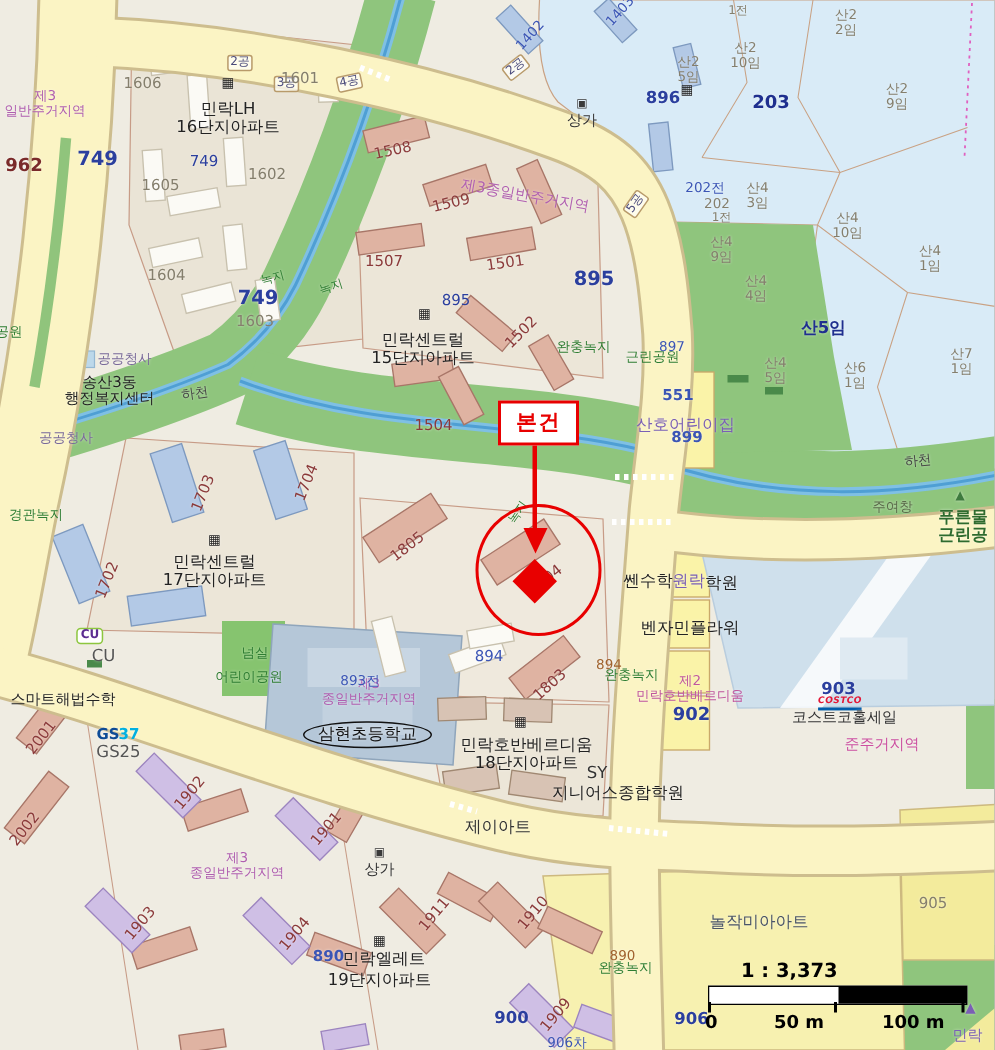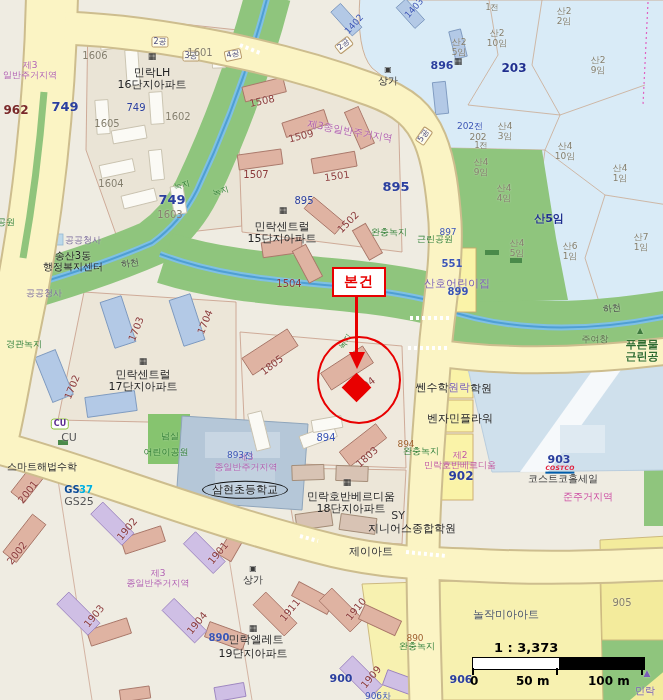--- a/index.html
+++ b/index.html
@@ -327,21 +327,21 @@
       <div class="lb" style="left: 460px; top: 460px; color: rgb(192, 86, 158); font-size: 9px; transform: translate(-50%, -50%);">제2
 민락호반베르디움</div>
       <div class="lb" style="left: 461px; top: 477px; color: rgb(43, 63, 158); font-size: 12px; font-weight: bold; transform: translate(-50%, -50%);">902</div>
       <div class="lb" style="left: 326px; top: 438px; color: rgb(59, 85, 181); font-size: 10px; transform: translate(-50%, -50%);">894</div>
       <div class="lb" style="left: 406px; top: 444px; color: rgb(160, 98, 45); font-size: 9px; transform: translate(-50%, -50%);">894</div>
       <div class="lb" style="left: 421px; top: 451px; color: rgb(46, 125, 50); font-size: 9px; transform: translate(-50%, -50%);">완충녹지</div>
       <div class="lb" style="left: 367px; top: 457px; color: rgb(139, 58, 58); font-size: 10px; transform: translate(-50%, -50%) rotate(-42deg);">1803</div>
       <div class="lb" style="left: 351px; top: 503px; color: rgb(34, 34, 34); font-size: 11px; transform: translate(-50%, -50%);">민락호반베르디움
 18단지아파트</div>
       <div class="lb" style="left: 347px; top: 482px; color: rgb(34, 34, 34); font-size: 9px; transform: translate(-50%, -50%);">▦</div>
-      <div class="lb" style="left: 332px; top: 552px; color: rgb(51, 51, 51); font-size: 11px; transform: translate(-50%, -50%); margin-left: 39px;">제이아트</div>
+      <div class="lb" style="left: 332px; top: 552px; color: rgb(51, 51, 51); font-size: 11px; transform: translate(-50%, -50%);">제이아트</div>
       <div class="lb" style="left: 398px; top: 516px; color: rgb(51, 51, 51); font-size: 11px; transform: translate(-50%, -50%);">SY</div>
       <div class="lb" style="left: 412px; top: 529px; color: rgb(34, 34, 34); font-size: 11px; transform: translate(-50%, -50%);">지니어스종합학원</div>
       <div class="lb" style="left: 559px; top: 460px; color: rgb(43, 63, 158); font-size: 11px; font-weight: bold; transform: translate(-50%, -50%);">903</div>
       <div class="lb costco" style="left: 560px; top: 469px; color: rgb(227, 24, 55); font-size: 6px; font-weight: bold; transform: translate(-50%, -50%);">COSTCO</div>
       <div class="lb" style="left: 563px; top: 479px; color: rgb(51, 51, 51); font-size: 10px; transform: translate(-50%, -50%);">코스트코홀세일</div>
       <div class="lb" style="left: 588px; top: 497px; color: rgb(204, 79, 160); font-size: 10px; transform: translate(-50%, -50%);">준주거지역</div>
       <div class="lb cu" style="left: 60px; top: 424px; color: rgb(92, 45, 145); font-size: 8px; font-weight: bold; transform: translate(-50%, -50%);">CU</div>
       <div class="lb" style="left: 69px; top: 438px; color: rgb(85, 85, 85); font-size: 11px; transform: translate(-50%, -50%);">CU</div>
       <div class="lb" style="left: 42px; top: 467px; color: rgb(34, 34, 34); font-size: 10px; transform: translate(-50%, -50%);">스마트해법수학</div>
       <div class="lb" style="left: 72px; top: 490px; color: rgb(14, 76, 150); font-size: 10px; font-weight: bold; transform: translate(-50%, -50%);">GS</div>

